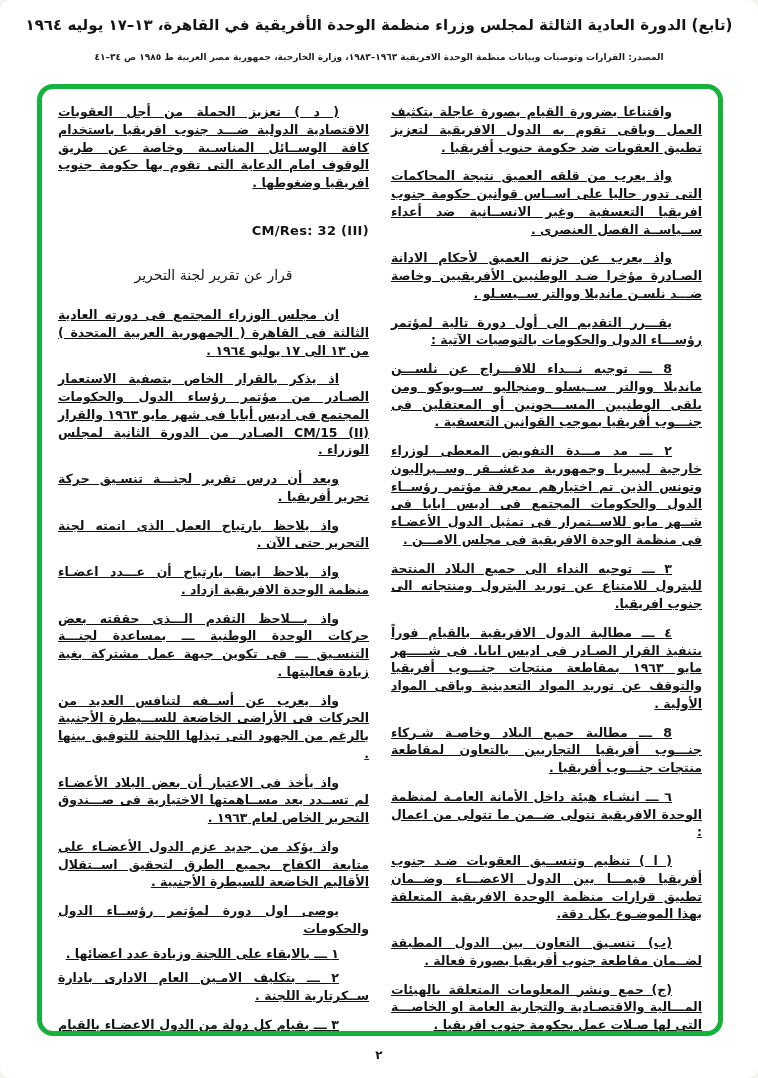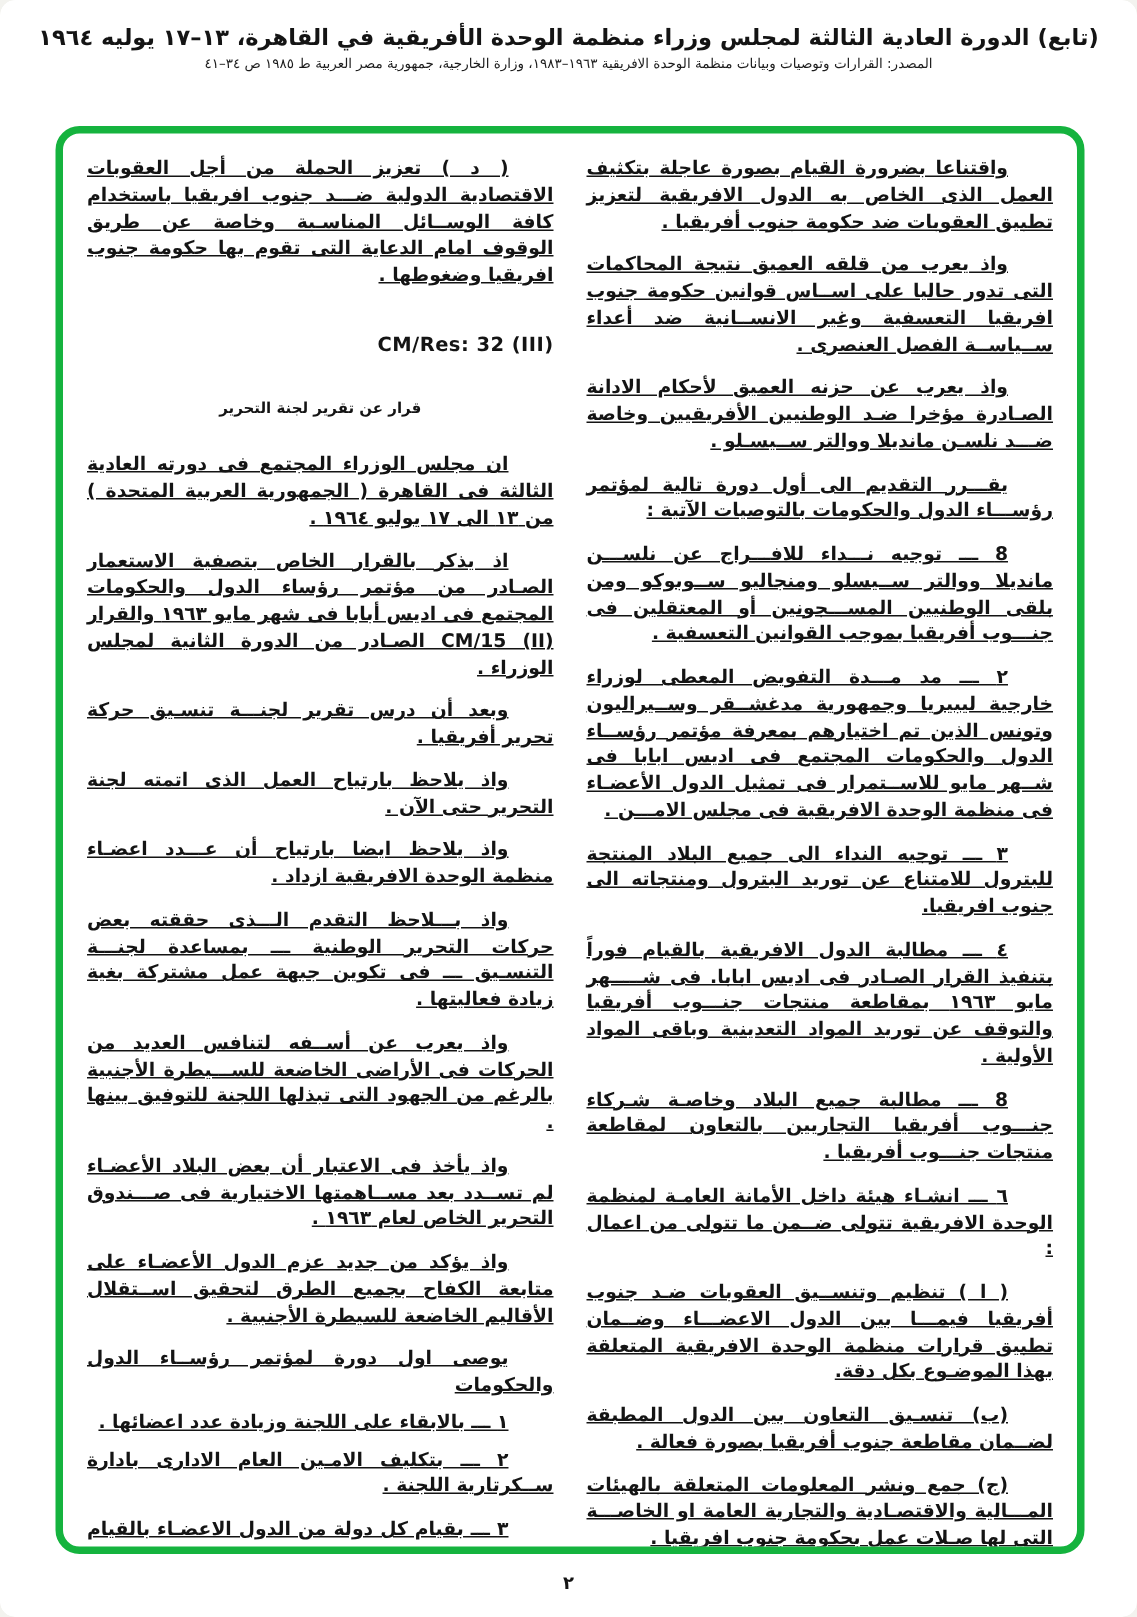--- a/index.html
+++ b/index.html
@@ -5,59 +5,59 @@
   * { box-sizing: border-box; margin: 0; padding: 0; border-radius: 10px; }
   html, body { background: #f3f3ef; }
   body { width: 758px; height: 1078px; position: relative; overflow: hidden;
          font-family: "DejaVu Sans", sans-serif; }
   .page { position: absolute; inset: 0; width: 758px; height: 1078px;
           background: #ffffff; color: #141414; }
 
   
   .doc-header { position: absolute; top: 16px; left: 0; width: 100%; text-align: center; direction: rtl; }
   .doc-title  { font-size: 15px; font-weight: bold; letter-spacing: 0.2px; }
-  .doc-source { font-size: 9px; font-weight: normal; margin-top: 4px; color: #1c1c1c; }
+  .doc-source { font-size: 9px; font-weight: bold; margin-top: 18px; color: #1c1c1c; }
 
   
   .content-box {
     position: absolute; left: 37px; top: 84px; width: 686px; height: 952px;
     border: 5px solid #15b33e; border-radius: 16px;
     padding: 14px 16px 10px 16px;
     display: flex; flex-direction: row; gap: 22px;
     direction: rtl; overflow: hidden; background: #ffffff;
   }
   .col { flex: 1 1 0; direction: rtl; font-size: 12.5px; font-weight: bold;
          line-height: 1.42; color: #141414; }
 
   .col p { text-align: justify; text-indent: 2.4em; margin-bottom: 11px; text-decoration: underline; }
   .col p.last-tight { margin-bottom: 7px; }
 
   .resolution-ref { direction: ltr; text-align: right; font-size: 13px; font-weight: bold;
                     margin: 30px 0 0 0; letter-spacing: 0.3px; }
-  .section-heading { text-align: center; font-weight: bold; font-size: 10px;
+  .section-heading { text-align: center; font-weight: normal; font-size: 14px;
                      margin: 26px 0 20px 0; }
 
   
   .page-number { position: absolute; bottom: 16px; left: 0; width: 100%;
                  text-align: center; font-size: 12px; font-weight: bold; }
 </style>
 </head>
 <body>
 
 <div class="page">
 
   <div class="doc-header">
     <div class="doc-title">(تابع)  الدورة العادية الثالثة لمجلس وزراء منظمة الوحدة الأفريقية في القاهرة، ١٣–١٧ يوليه ١٩٦٤</div>
     <div class="doc-source">المصدر: القرارات وتوصيات وبيانات منظمة الوحدة الافريقية ١٩٦٣–١٩٨٣، وزارة الخارجية، جمهورية مصر العربية ط ١٩٨٥ ص ٣٤–٤١</div>
   </div>
 
   <div class="content-box">
 
     <div class="col">
-      <p>واقتناعا بضرورة القيام بصورة عاجلة بتكثيف العمل الذى الخاص به الدول الافريقية لتعزيز تطبيق العقوبات ضد حكومة جنوب أفريقيا .</p>
+      <p>واقتناعا بضرورة القيام بصورة عاجلة بتكثيف العمل وباقى تقوم به الدول الافريقية لتعزيز تطبيق العقوبات ضد حكومة جنوب أفريقيا .</p>
       <p>واذ يعرب من قلقه العميق نتيجة المحاكمات التى تدور حاليا على اســاس قوانين حكومة جنوب افريقيا التعسفية وغير الانســانية ضد أعداء ســياســة الفصل العنصرى .</p>
       <p>واذ يعرب عن حزنه العميق لأحكام الادانة الصـادرة مؤخرا ضـد الوطنيين الأفريقيين وخاصة ضـــد نلسـن مانديلا ووالتر ســيسـلو .</p>
       <p>يقـــرر التقديم الى أول دورة تالية لمؤتمر رؤســـاء الدول والحكومات بالتوصيات الآتية :</p>
       <p>8 ـــ توجيه نـــداء للافـــراج عن نلســـن مانديلا ووالتر ســيسلو ومنجاليو ســوبوكو ومن بلقى الوطنيين المســـجونين أو المعتقلين فى جنـــوب أفريقيا بموجب القوانين التعسفية .</p>
       <p>٢ ـــ مد مـــدة التفويض المعطى لوزراء خارجية ليبيريا وجمهورية مدغشــقر وســيراليون وتونس الذين تم اختيارهم بمعرفة مؤتمر رؤســاء الدول والحكومات المجتمع فى اديس ابابا فى شــهر مايو للاســتمرار فى تمثيل الدول الأعضـاء فى منظمة الوحدة الافريقية فى مجلس الامـــن .</p>
       <p>٣ ـــ توجيه النداء الى جميع البلاد المنتجة للبترول للامتناع عن توريد البترول ومنتجاته الى جنوب افريقيا.</p>
       <p>٤ ـــ مطالبة الدول الافريقية بالقيام فوراً بتنفيذ القرار الصـادر فى اديس ابابا. فى شـــــهر مايو ١٩٦٣ بمقاطعة منتجات جنـــوب أفريقيا والتوقف عن توريد المواد التعدينية وباقى المواد الأولية .</p>
       <p>8 ـــ مطالبة جميع البلاد وخاصـة شـركاء جنـــوب أفريقيا التجاريين بالتعاون لمقاطعة منتجات جنـــوب أفريقيا .</p>
       <p>٦ ـــ انشـاء هيئة داخل الأمانة العامـة لمنظمة الوحدة الافريقية تتولى ضــمن ما تتولى من اعمال :</p>
       <p>( ا ) تنظيم وتنســيق العقوبات ضـد جنوب أفريقيا فيمـــا بين الدول الاعضـــاء وضــمان تطبيق قرارات منظمة الوحدة الافريقية المتعلقة بهذا الموضـوع بكل دقة.</p>
@@ -67,21 +67,21 @@
 
     <div class="col">
       <p>( د ) تعزيز الحملة من أجل العقوبات الاقتصادية الدولية ضـــد جنوب افريقيا باستخدام كافة الوســائل المناسـبة وخاصة عن طريق الوقوف امام الدعاية التى تقوم بها حكومة جنوب افريقيا وضغوطها .</p>
       <div class="resolution-ref">CM/Res: 32 (III)</div>
       <div class="section-heading">قرار عن تقرير لجنة التحرير</div>
       <p>ان مجلس الوزراء المجتمع فى دورته العادية الثالثة فى القاهرة ( الجمهورية العربية المتحدة ) من ١٣ الى ١٧ يوليو ١٩٦٤ .</p>
       <p>اذ يذكر بالقرار الخاص بتصفية الاستعمار الصـادر من مؤتمر رؤساء الدول والحكومات المجتمع فى اديس أبابا فى شهر مايو ١٩٦٣ والقرار CM/15 (II) الصـادر من الدورة الثانية لمجلس الوزراء .</p>
       <p>وبعد أن درس تقرير لجنـــة تنسـيق حركة تحرير أفريقيا .</p>
       <p>واذ يلاحظ بارتياح العمل الذى اتمته لجنة التحرير حتى الآن .</p>
       <p>واذ يلاحظ ايضا بارتياح أن عـــدد اعضـاء منظمة الوحدة الافريقية ازداد .</p>
-      <p>واذ بـــلاحظ التقدم الـــذى حققته بعض حركات التحرير الوطنية ـــ بمساعدة لجنـــة التنسـيق ـــ فى تكوين جبهة عمل مشتركة بغية زيادة فعاليتها .</p>
+      <p>واذ بـــلاحظ التقدم الـــذى حققته بعض حركات الوحدة الوطنية ـــ بمساعدة لجنـــة التنسـيق ـــ فى تكوين جبهة عمل مشتركة بغية زيادة فعاليتها .</p>
       <p>واذ يعرب عن أســفه لتنافس العديد من الحركات فى الأراضى الخاضعة للســـيطرة الأجنبية بالرغم من الجهود التى تبذلها اللجنة للتوفيق بينها .</p>
       <p>واذ يأخذ فى الاعتبار أن بعض البلاد الأعضـاء لم تســدد بعد مســاهمتها الاختيارية فى صـــندوق التحرير الخاص لعام ١٩٦٣ .</p>
       <p>واذ يؤكد من جديد عزم الدول الأعضـاء على متابعة الكفاح بجميع الطرق لتحقيق اســتقلال الأقاليم الخاضعة للسيطرة الأجنبية .</p>
       <p class="last-tight">يوصى اول دورة لمؤتمر رؤســاء الدول والحكومات</p>
       <p class="last-tight">١ ـــ بالابقاء على اللجنة وزيادة عدد اعضائها .</p>
       <p>٢ ـــ بتكليف الامـين العام الادارى بادارة ســكرتارية اللجنة .</p>
       <p>٣ ـــ بقيام كل دولة من الدول الاعضـاء بالقيام اجباريا بســداد مبلغ لا يقل عن ..... جنيه اسـترلينى لصندوق التحرير الخاص فى دار السلام لحين تحديد تقديرات الحصص .</p>
     </div>
 
   </div>

